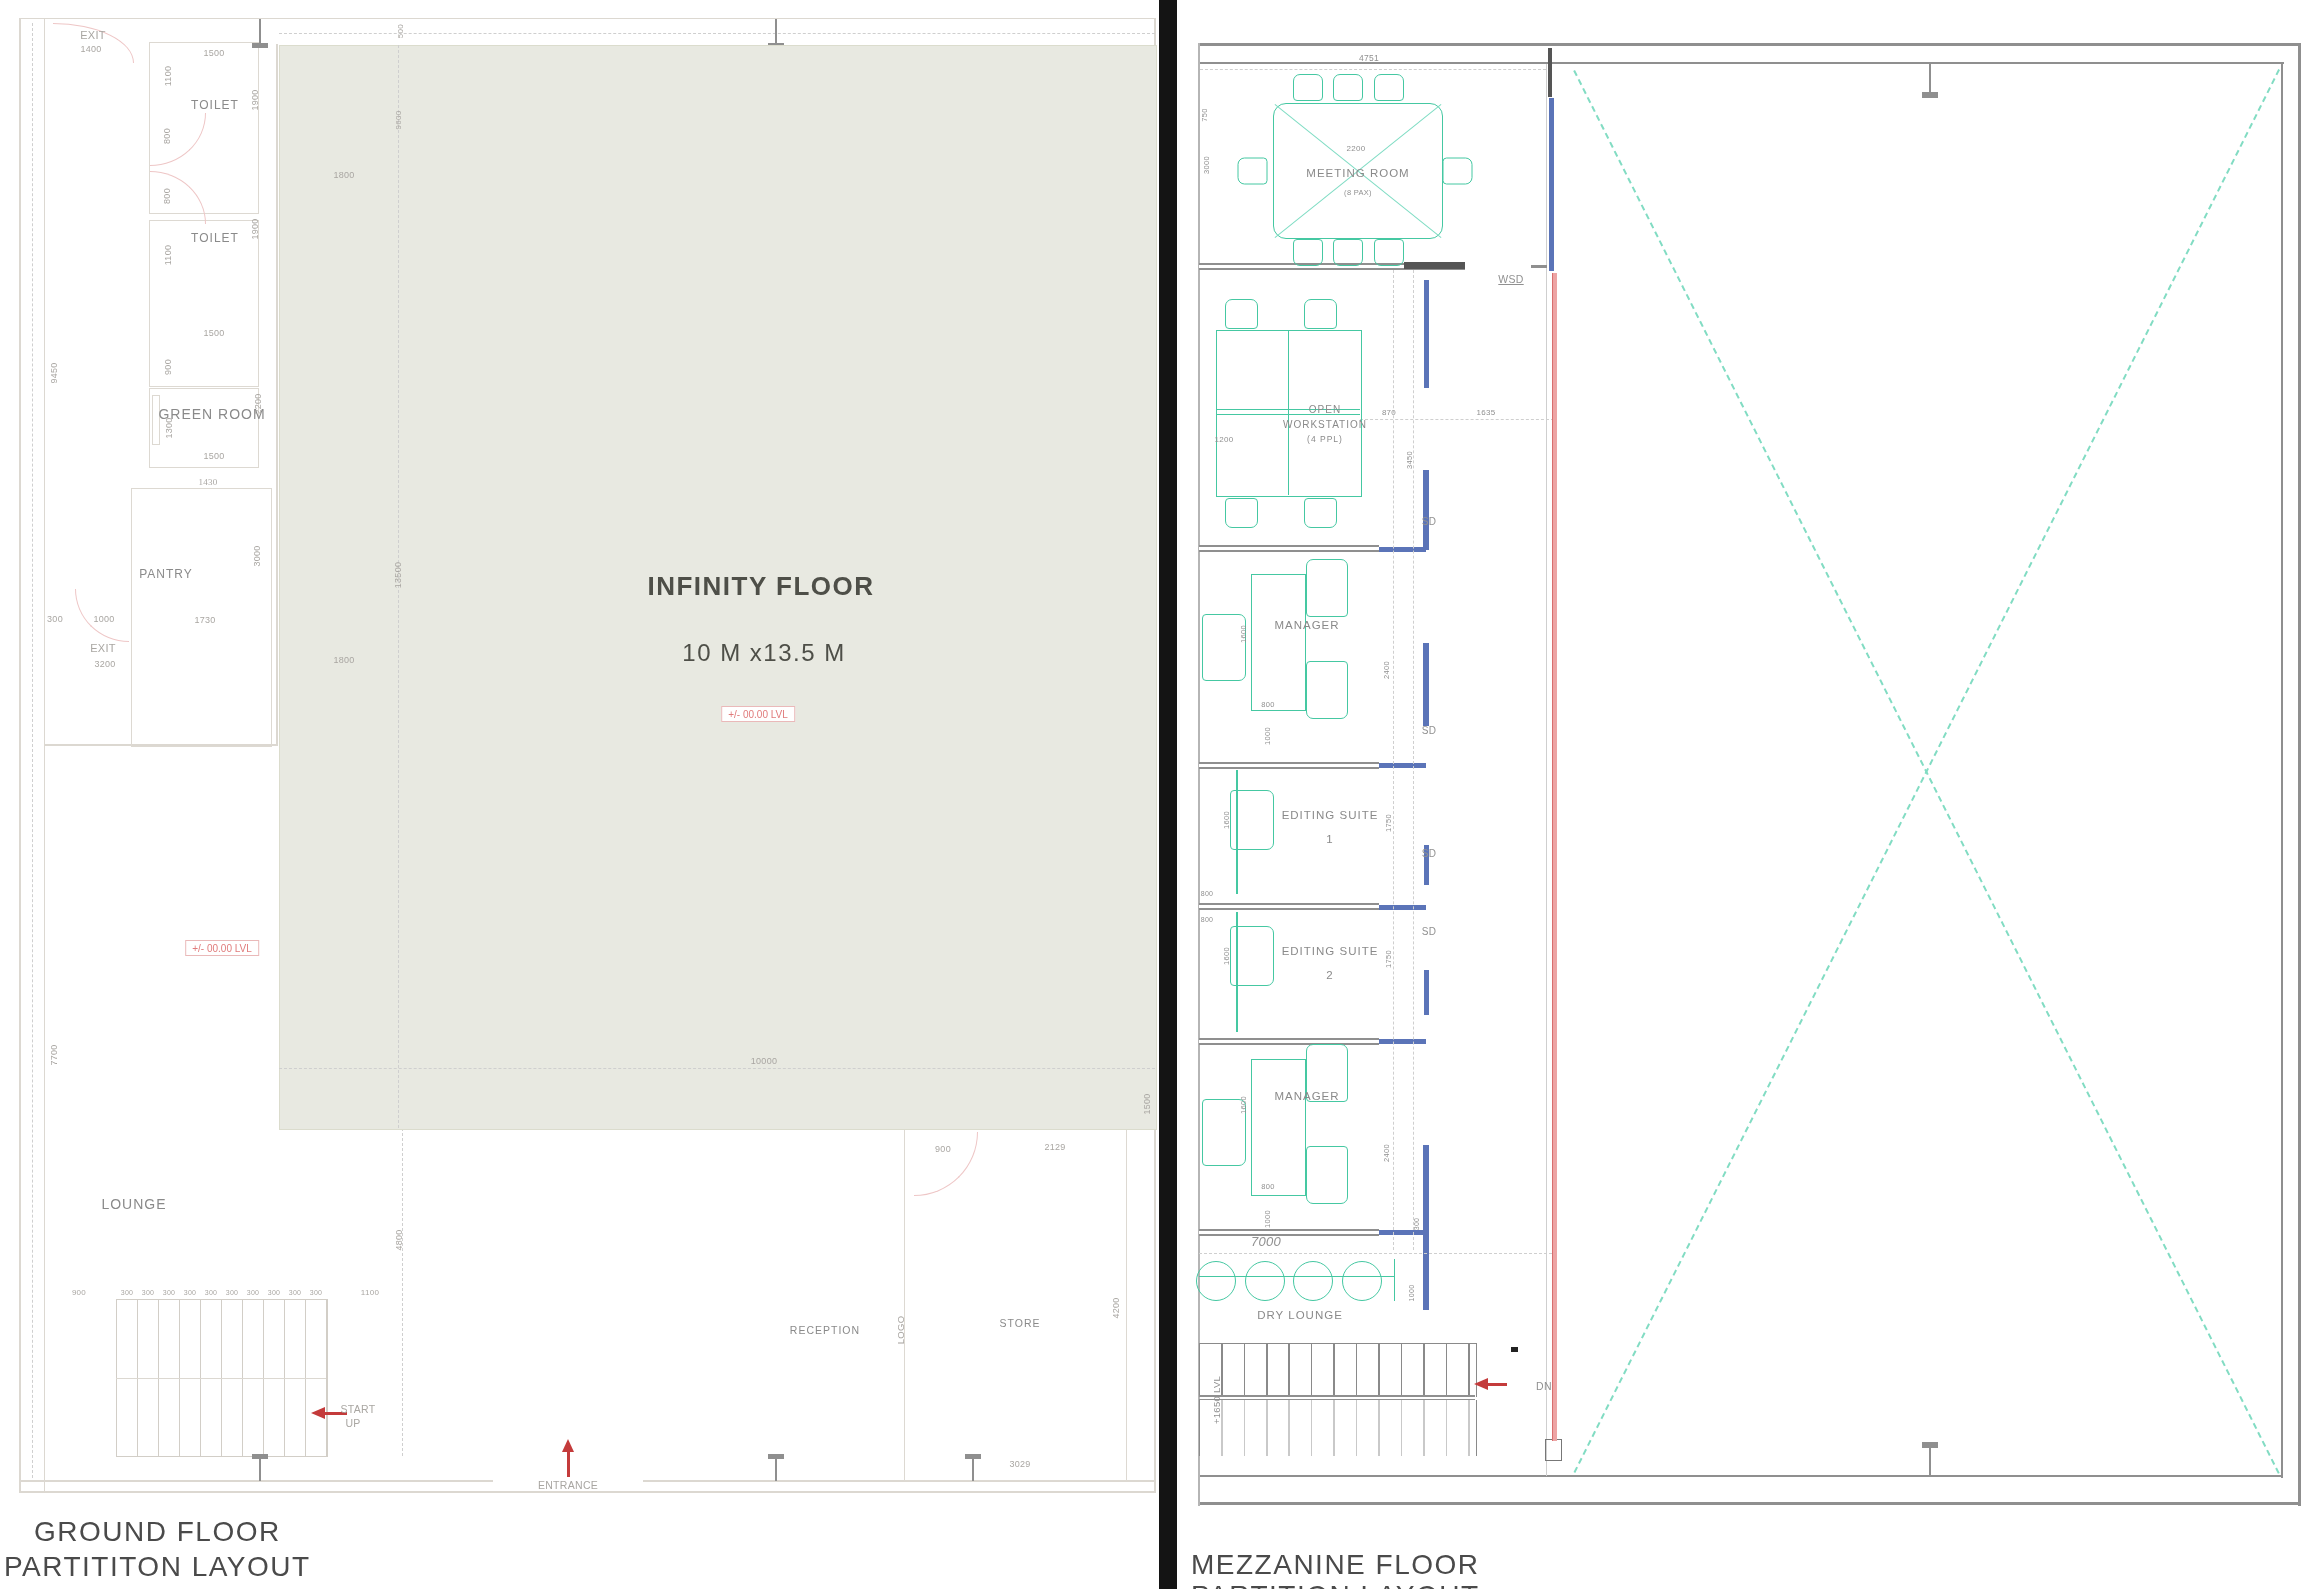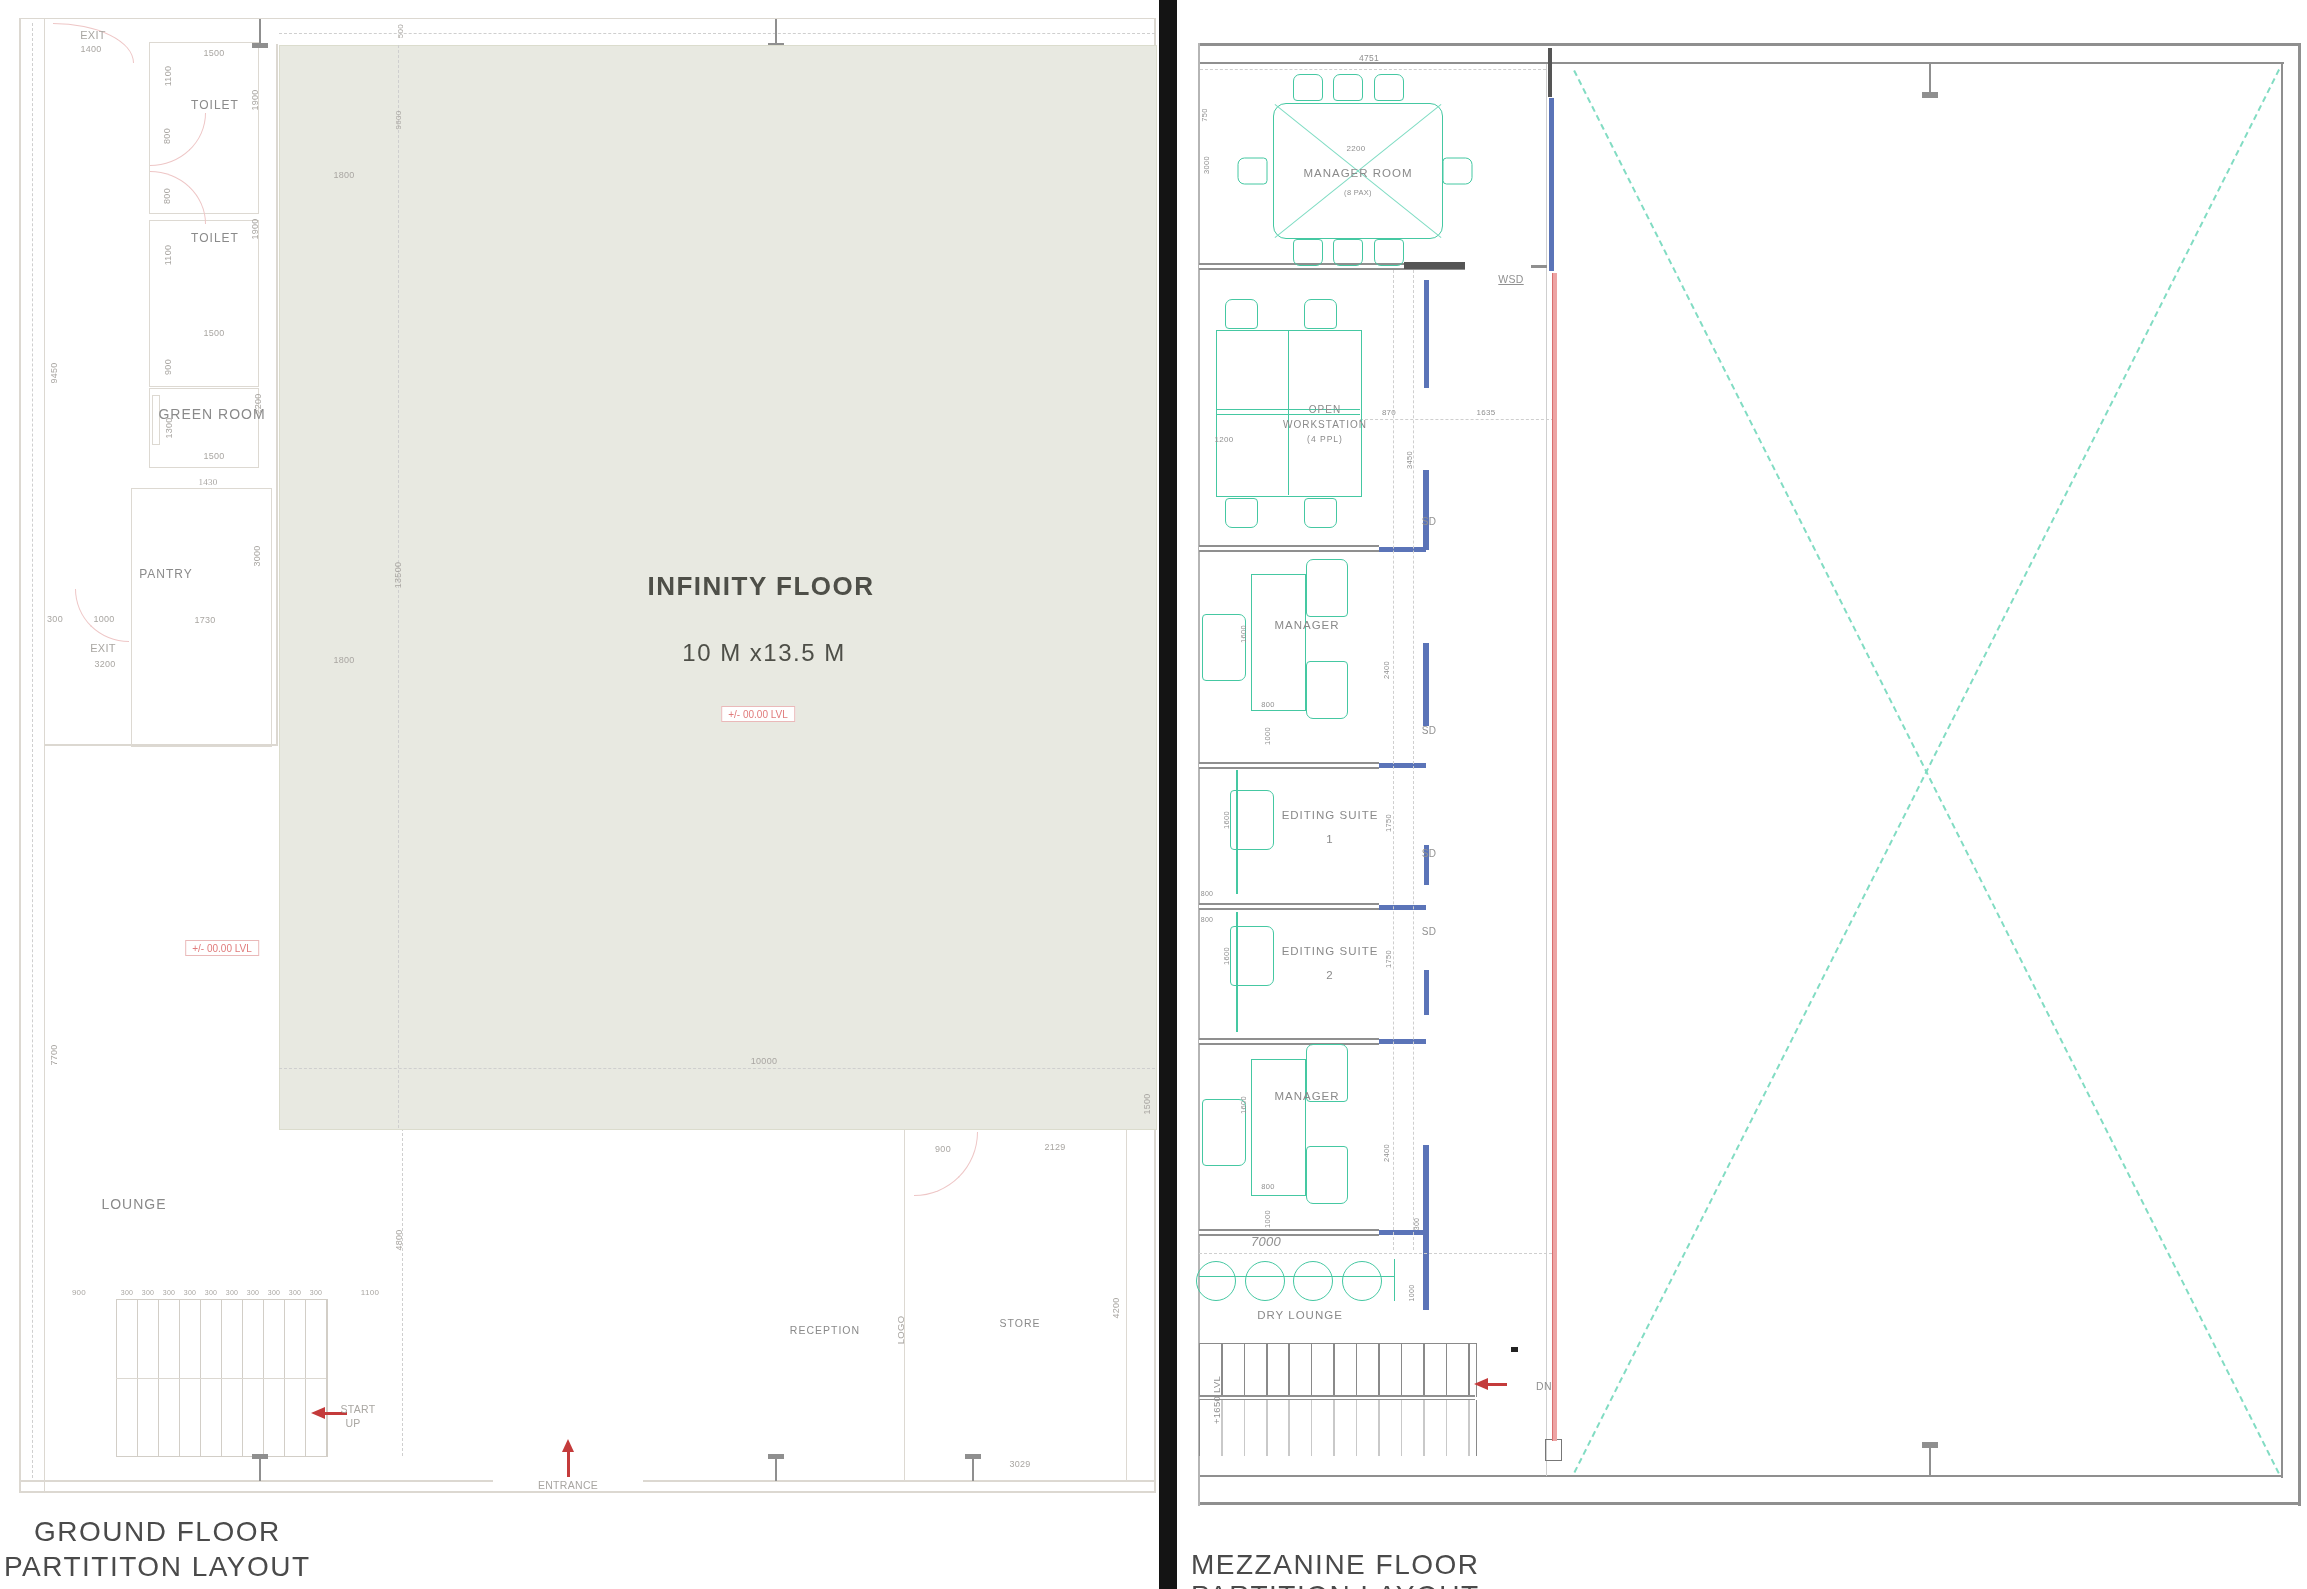--- a/index.html
+++ b/index.html
@@ -282,21 +282,21 @@
       <div class="lbl dim" style="left: 943px; top: 1149px; transform: translate(-50%, -50%);">900</div>
       <div class="lbl dim" style="left: 1055px; top: 1147px; transform: translate(-50%, -50%);">2129</div>
       <div class="lbl dim" style="left: 1116px; top: 1308px; transform: translate(-50%, -50%) rotate(-90deg);">4200</div>
       <div class="lbl dim" style="left: 1020px; top: 1464px; transform: translate(-50%, -50%);">3029</div>
       <div class="lbl title" style="left: 34px; top: 1516px;">GROUND FLOOR</div>
       <div class="lbl title" style="left: 4px; top: 1551px;">PARTITITON  LAYOUT</div>
       <div class="lbl dimg" style="left: 1369px; top: 58px; transform: translate(-50%, -50%);">4751</div>
       <div class="lbl dimg" style="left: 1204px; top: 115px; font-size: 7.5px; transform: translate(-50%, -50%) rotate(-90deg);">750</div>
       <div class="lbl dimg" style="left: 1206px; top: 165px; font-size: 7.5px; transform: translate(-50%, -50%) rotate(-90deg);">3000</div>
       <div class="lbl dimg" style="left: 1356px; top: 148px; font-size: 8px; transform: translate(-50%, -50%);">2200</div>
-      <div class="lbl room" style="left: 1358px; top: 173px; font-size: 11.5px; transform: translate(-50%, -50%);">MANAGER ROOM</div>
+      <div class="lbl room" style="left: 1358px; top: 173px; font-size: 11.5px; transform: translate(-50%, -50%);">MEETING ROOM</div>
       <div class="lbl dimg" style="left: 1358px; top: 192px; font-size: 7.5px; transform: translate(-50%, -50%);">(8 PAX)</div>
       <div class="lbl dimg" style="left: 1511px; top: 279px; font-size: 10.5px; transform: translate(-50%, -50%); text-decoration: underline;">WSD</div>
       <div class="lbl room" style="left: 1325px; top: 409px; font-size: 10px; transform: translate(-50%, -50%);">OPEN</div>
       <div class="lbl room" style="left: 1325px; top: 424px; font-size: 10px; transform: translate(-50%, -50%);">WORKSTATION</div>
       <div class="lbl room" style="left: 1325px; top: 439px; font-size: 8.5px; transform: translate(-50%, -50%);">(4 PPL)</div>
       <div class="lbl dimg" style="left: 1224px; top: 439px; font-size: 8px; transform: translate(-50%, -50%);">1200</div>
       <div class="lbl dimg" style="left: 1389px; top: 412px; font-size: 8px; transform: translate(-50%, -50%);">870</div>
       <div class="lbl dimg" style="left: 1486px; top: 412px; font-size: 8px; transform: translate(-50%, -50%);">1635</div>
       <div class="lbl dimg" style="left: 1409px; top: 460px; font-size: 7.5px; transform: translate(-50%, -50%) rotate(-90deg);">3450</div>
       <div class="lbl dimg" style="left: 1429px; top: 521px; font-size: 10px; transform: translate(-50%, -50%);">SD</div>

